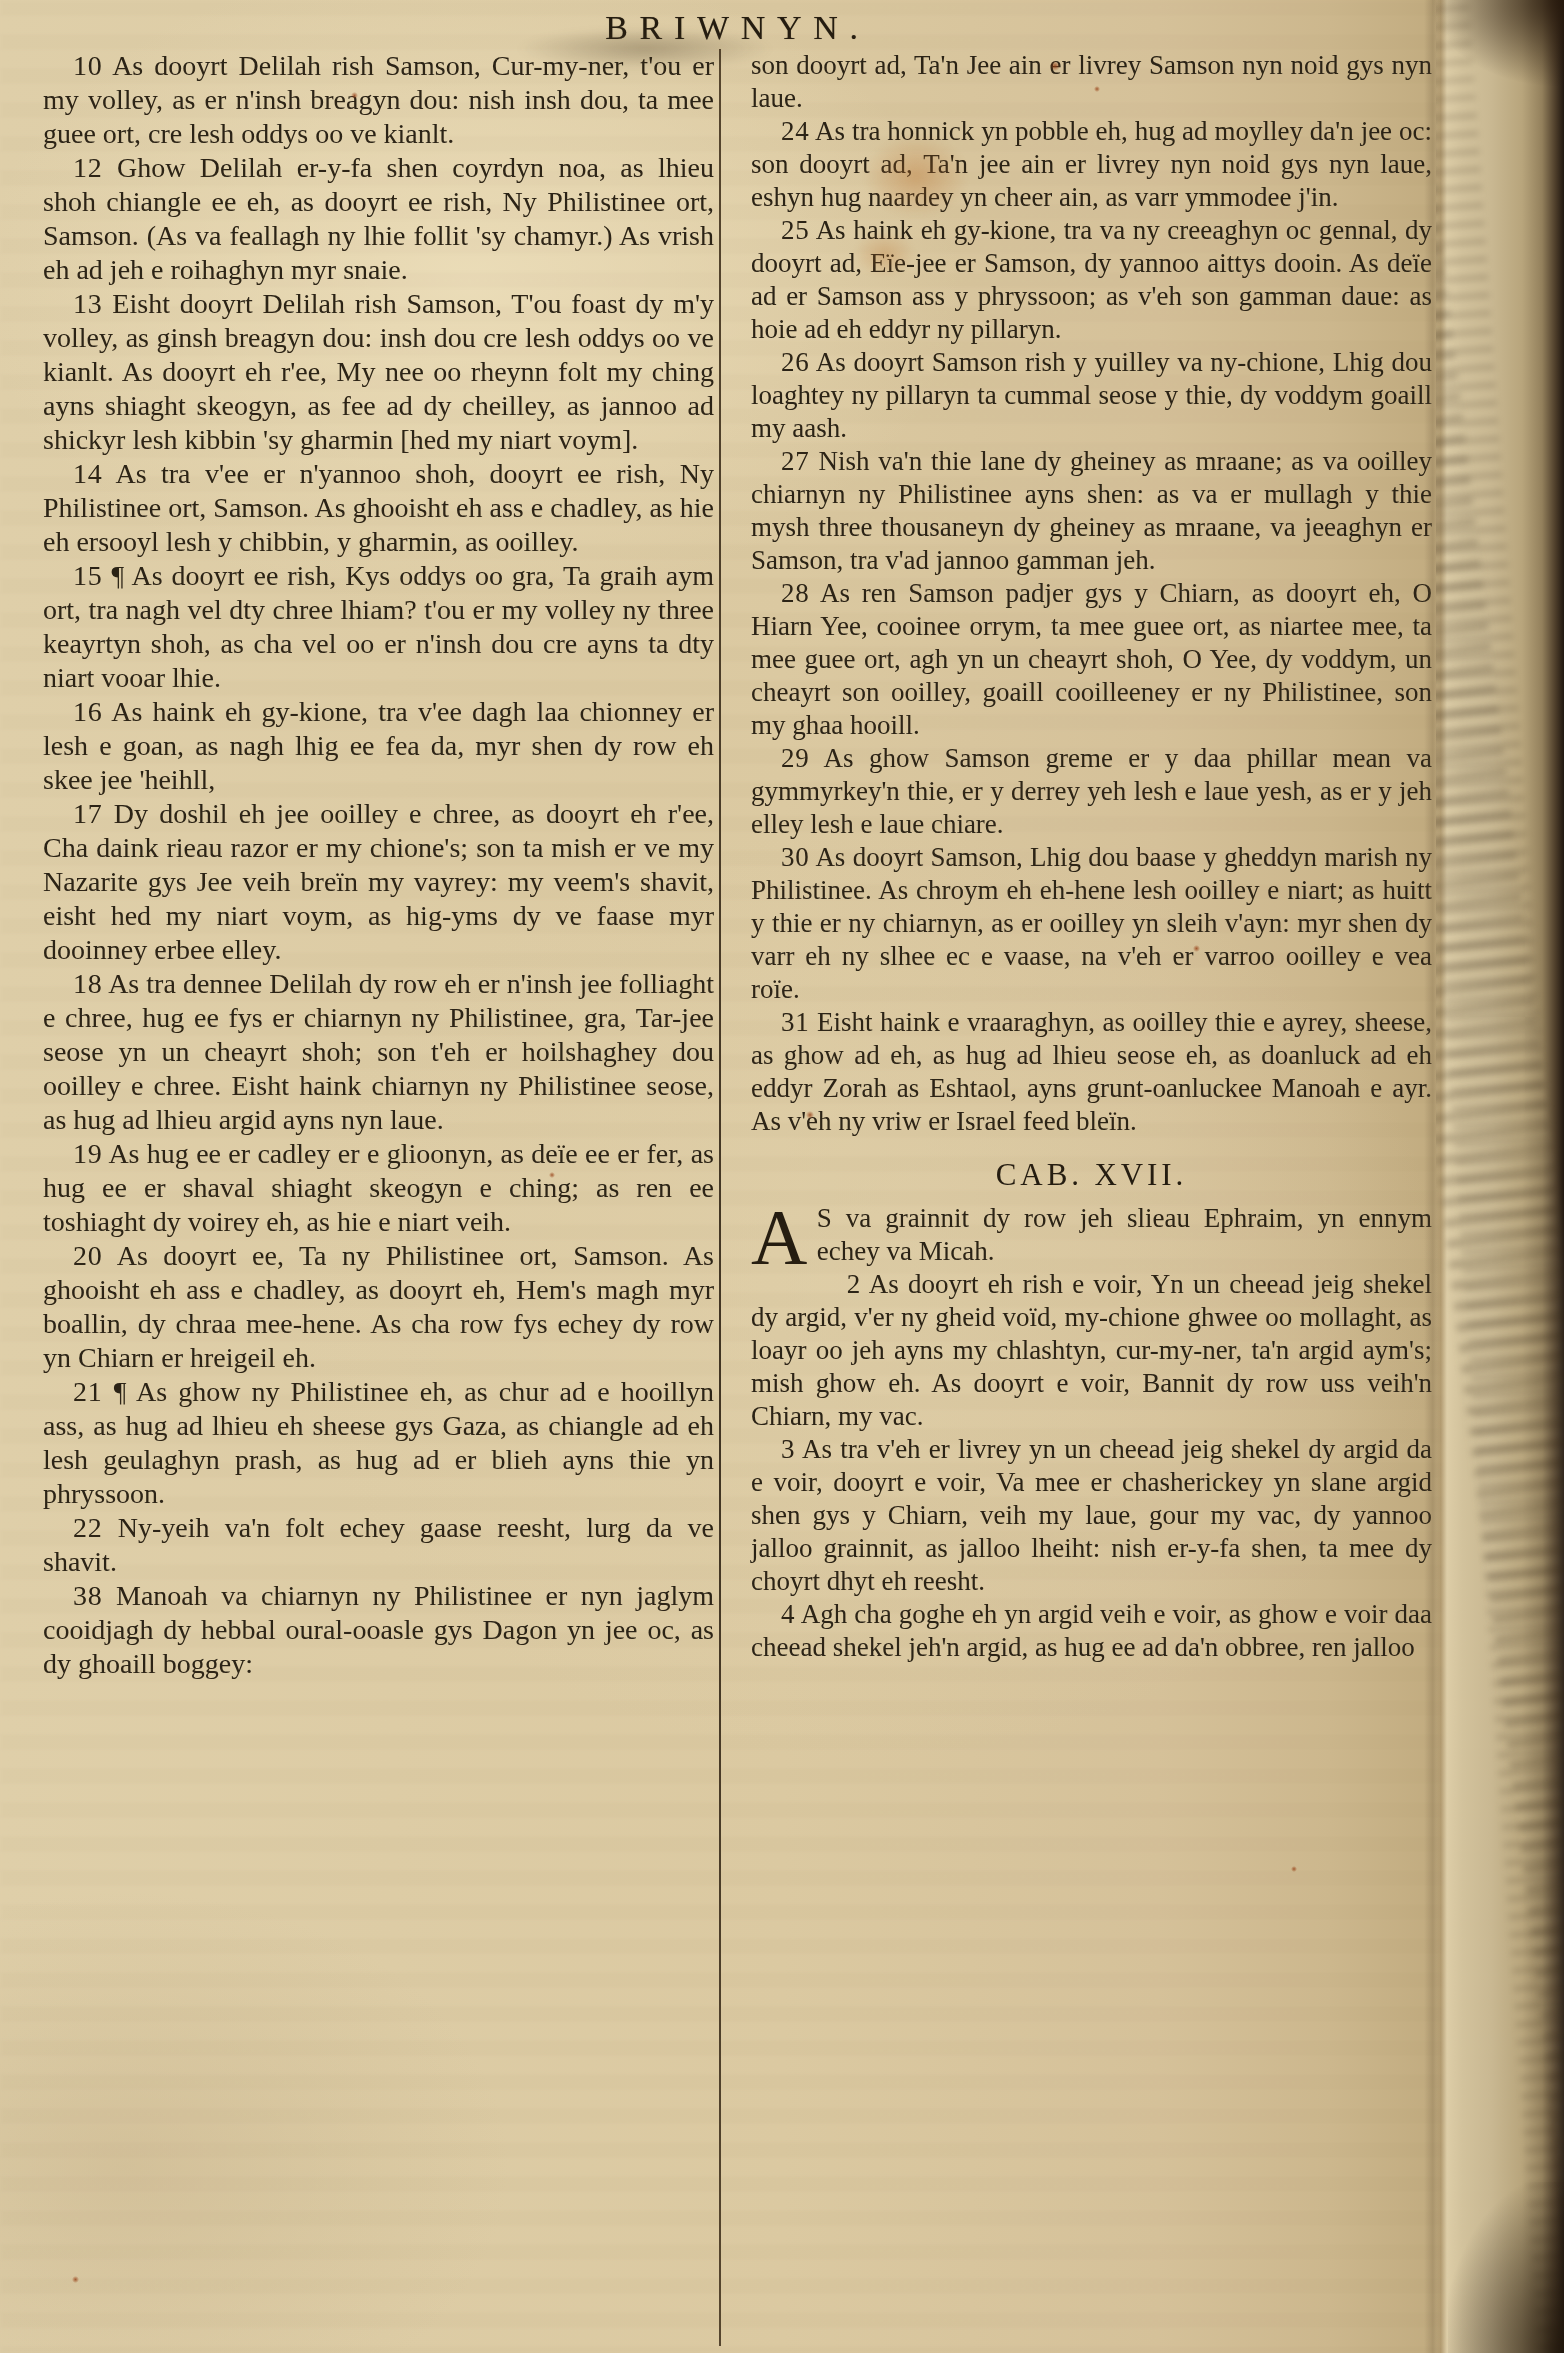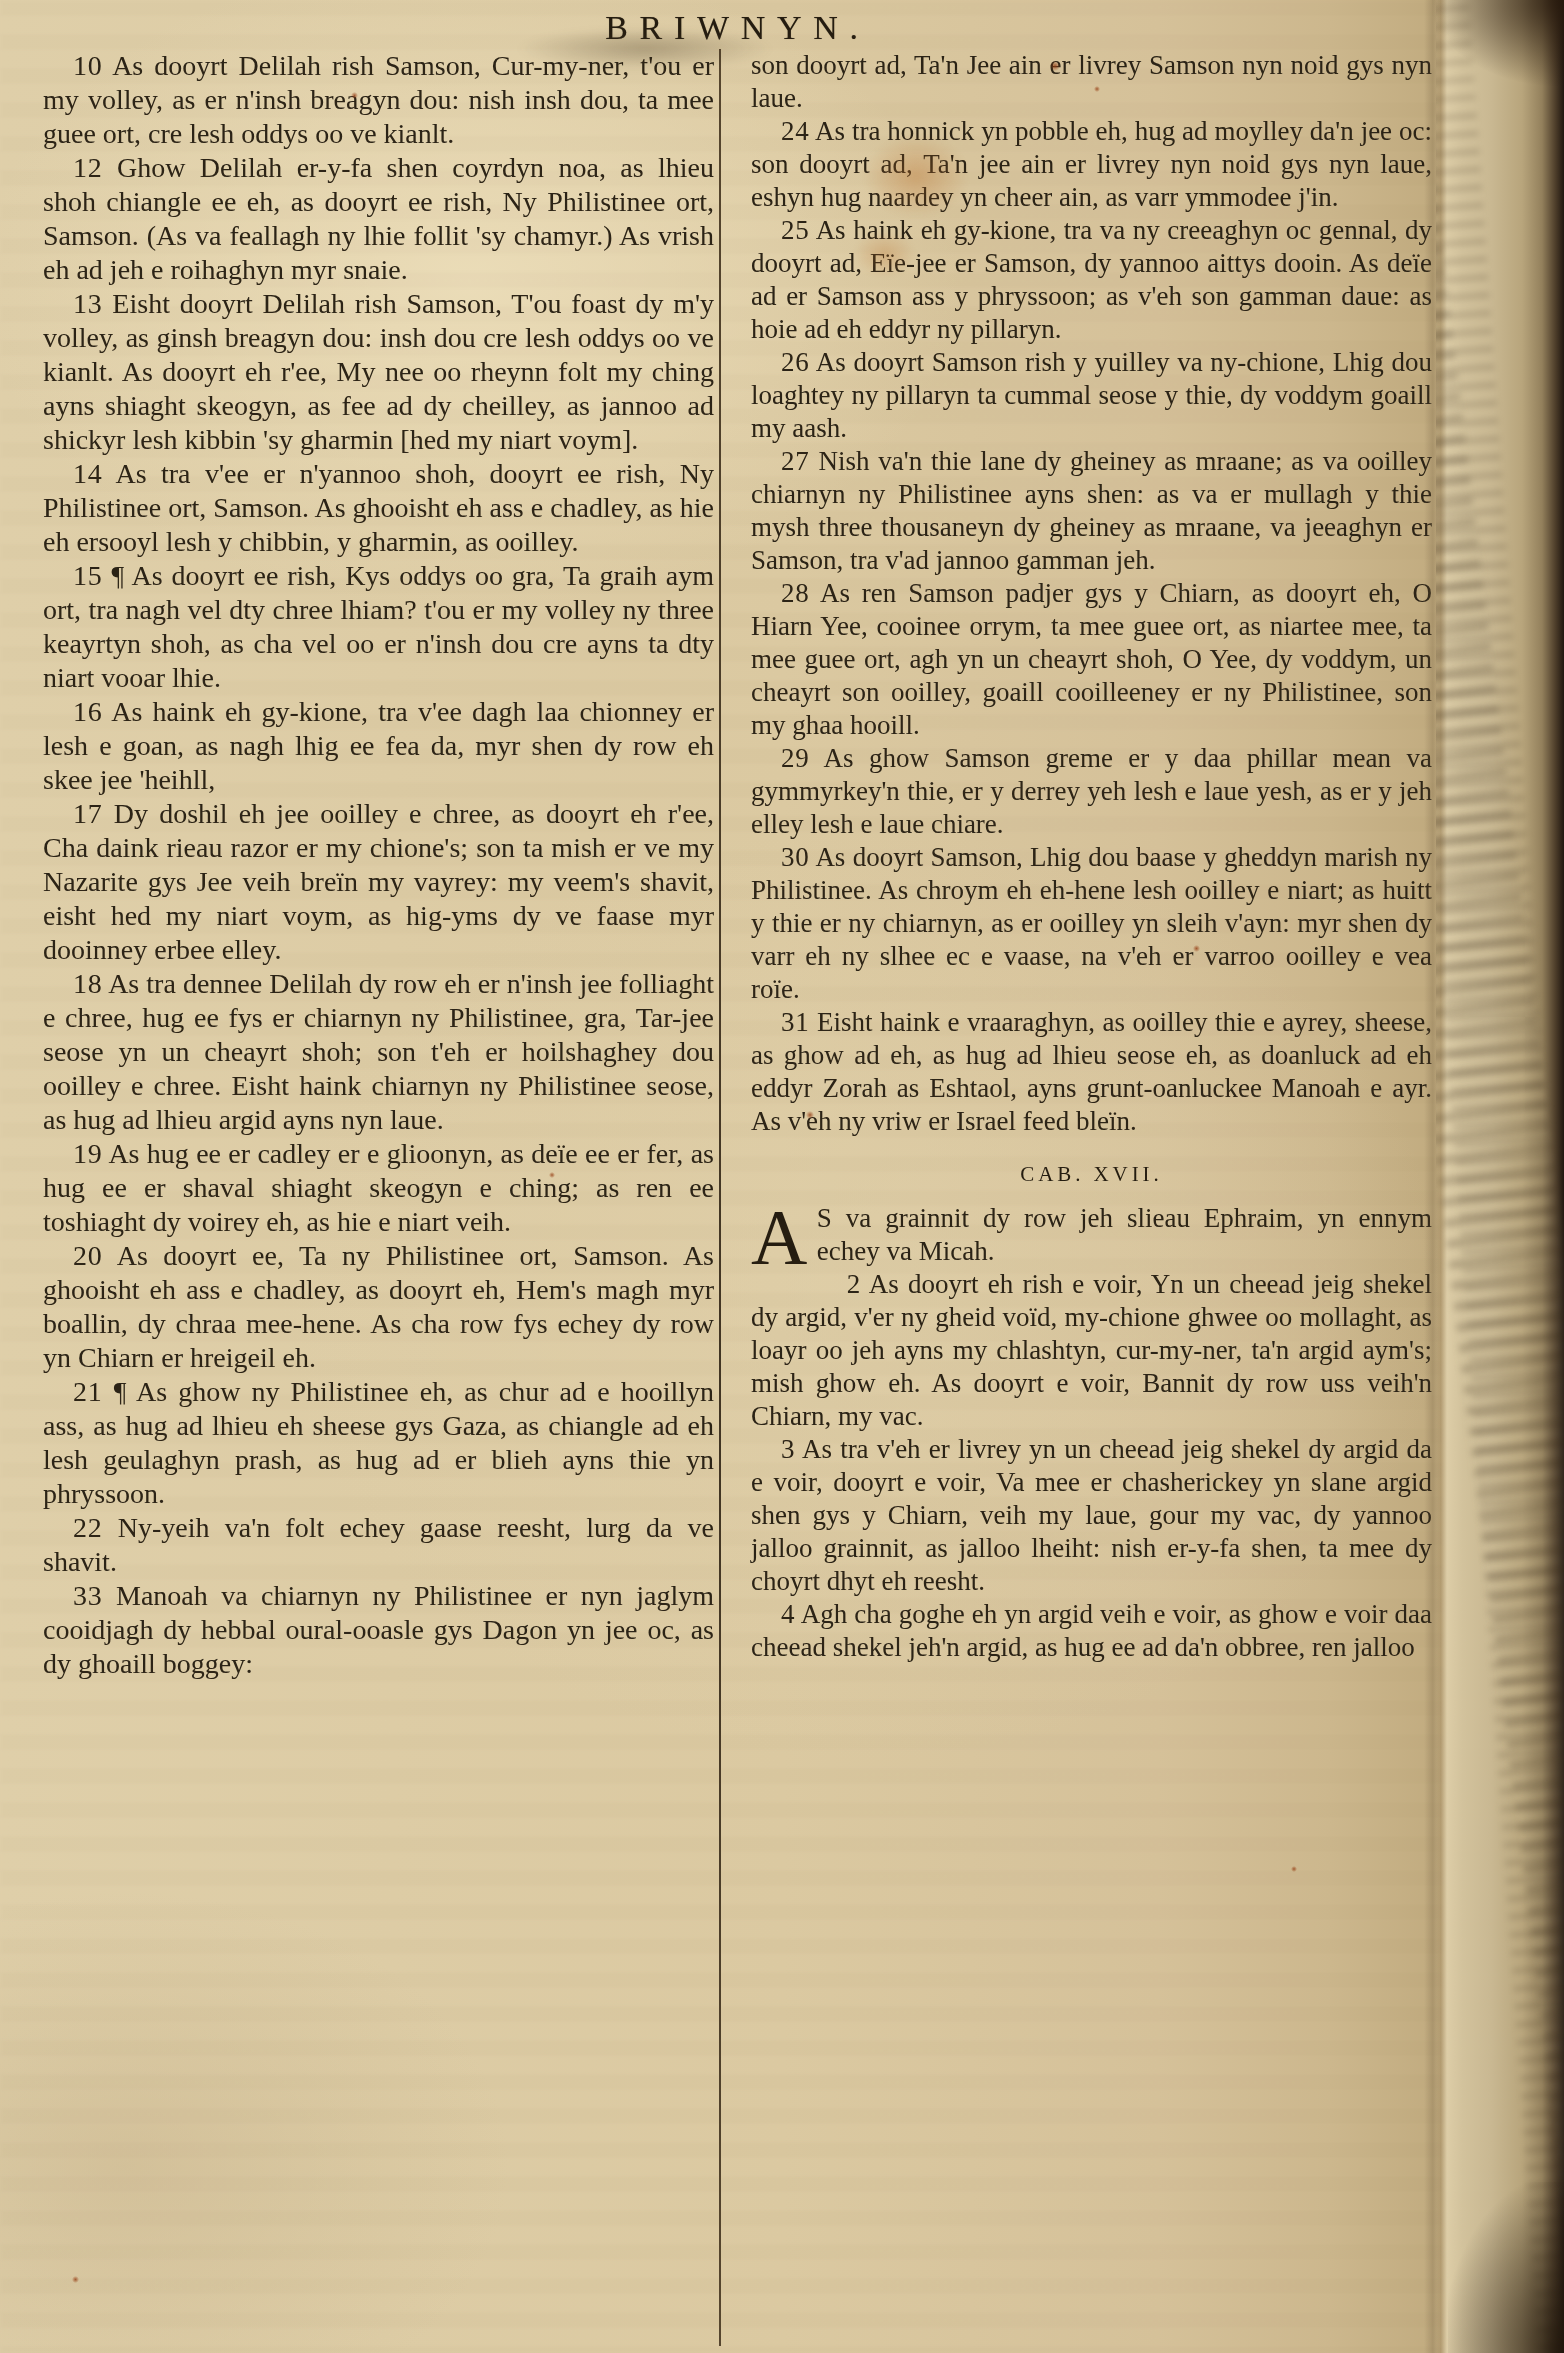--- a/index.html
+++ b/index.html
@@ -21,21 +21,21 @@
   }
   
   .columns{position:absolute; top:49px; left:43px; width:1389px; height:2297px; display:flex; overflow:hidden;}
   .col{text-align:justify;}
   .col-left{width:671px; font-size:28px; line-height:34px;}
   .divider{width:2.3px; background:linear-gradient(180deg,#55452e,#3f3322 60%,#55452e); margin-left:4.7px;}
   .col-right{flex:1; padding-left:30px; font-size:27px; line-height:33px;}
   p.verse{margin:0; text-indent:30px;}
   p.no-indent{text-indent:0;}
   .vnum{letter-spacing:0.8px;margin-top:48px;}
-  .chapter-heading{margin:20.3px 0 11px; text-align:center; text-indent:0; font-size:21px; letter-spacing:3.9px; color:#241c10;}
+  .chapter-heading{margin:20.3px 0 11px; text-align:center; text-indent:0; font-size:31px; letter-spacing:3.9px; color:#241c10;}
   .dropcap{float:left; font-size:78px; line-height:63px; padding:3.1px 9.4px 0 0; color:#241c10;}
   
   .ghost{position:absolute; inset:0; pointer-events:none; opacity:.5;
     background:repeating-linear-gradient(180deg, rgba(122,102,70,.07) 0 16.4px, rgba(122,102,70,.015) 16.4px 34px);
     filter:blur(1.6px);}
   
   .book-edge{position:absolute; top:0; right:0; width:129px; height:2354px; overflow:hidden;
     background:linear-gradient(90deg, rgba(233,219,181,0) 0, rgba(150,125,85,.35) 4.7px, #ddcda7 11px,
       #d2c29c 27px, #c9b892 55px, #b8a57c 86px, #93805c 106px, #50402c 119px, #201710 128px, #171008 100%);}
   .book-edge .edge-text{position:absolute; left:6.3px; top:-47px; width:117px; height:2504px; opacity:.55;
@@ -85,21 +85,21 @@
       <p class="verse"><span class="vnum">13</span> <span>Eisht dooyrt Delilah rish Samson, T'ou foast dy m'y volley, as ginsh breagyn dou: insh dou cre lesh oddys oo ve kianlt. As dooyrt eh r'ee, My nee oo rheynn folt my ching ayns shiaght skeogyn, as fee ad dy cheilley, as jannoo ad shickyr lesh kibbin 'sy gharmin [hed my niart voym].</span></p>
       <p class="verse"><span class="vnum">14</span> <span>As tra v'ee er n'yannoo shoh, dooyrt ee rish, Ny Philistinee ort, Samson. As ghooisht eh ass e chadley, as hie eh ersooyl lesh y chibbin, y gharmin, as ooilley.</span></p>
       <p class="verse"><span class="vnum">15</span> <span>¶ As dooyrt ee rish, Kys oddys oo gra, Ta graih aym ort, tra nagh vel dty chree lhiam? t'ou er my volley ny three keayrtyn shoh, as cha vel oo er n'insh dou cre ayns ta dty niart vooar lhie.</span></p>
       <p class="verse"><span class="vnum">16</span> <span>As haink eh gy-kione, tra v'ee dagh laa chionney er lesh e goan, as nagh lhig ee fea da, myr shen dy row eh skee jee 'heihll,</span></p>
       <p class="verse"><span class="vnum">17</span> <span>Dy doshil eh jee ooilley e chree, as dooyrt eh r'ee, Cha daink rieau razor er my chione's; son ta mish er ve my Nazarite gys Jee veih breïn my vayrey: my veem's shavit, eisht hed my niart voym, as hig-yms dy ve faase myr dooinney erbee elley.</span></p>
       <p class="verse"><span class="vnum">18</span> <span>As tra dennee Delilah dy row eh er n'insh jee folliaght e chree, hug ee fys er chiarnyn ny Philistinee, gra, Tar-jee seose yn un cheayrt shoh; son t'eh er hoilshaghey dou ooilley e chree. Eisht haink chiarnyn ny Philistinee seose, as hug ad lhieu argid ayns nyn laue.</span></p>
       <p class="verse"><span class="vnum">19</span> <span>As hug ee er cadley er e glioonyn, as deïe ee er fer, as hug ee er shaval shiaght skeogyn e ching; as ren ee toshiaght dy voirey eh, as hie e niart veih.</span></p>
       <p class="verse"><span class="vnum">20</span> <span>As dooyrt ee, Ta ny Philistinee ort, Samson. As ghooisht eh ass e chadley, as dooyrt eh, Hem's magh myr boallin, dy chraa mee-hene. As cha row fys echey dy row yn Chiarn er hreigeil eh.</span></p>
       <p class="verse"><span class="vnum">21</span> <span>¶ As ghow ny Philistinee eh, as chur ad e hooillyn ass, as hug ad lhieu eh sheese gys Gaza, as chiangle ad eh lesh geulaghyn prash, as hug ad er blieh ayns thie yn phryssoon.</span></p>
       <p class="verse"><span class="vnum">22</span> <span>Ny-yeih va'n folt echey gaase reesht, lurg da ve shavit.</span></p>
-      <p class="verse"><span class="vnum">33</span> <span>Manoah va chiarnyn ny Philistinee er nyn jaglym cooidjagh dy hebbal oural-ooasle gys Dagon yn jee oc, as dy ghoaill boggey:</span></p>
+      <p class="verse"><span class="vnum">38</span> <span>Manoah va chiarnyn ny Philistinee er nyn jaglym cooidjagh dy hebbal oural-ooasle gys Dagon yn jee oc, as dy ghoaill boggey:</span></p>
     </div>
 
     <div class="divider"></div>
 
     <div class="col col-right">
       <p class="verse no-indent"><span>son dooyrt ad, Ta'n Jee ain er livrey Samson nyn noid gys nyn laue.</span></p>
       <p class="verse"><span class="vnum">24</span> <span>As tra honnick yn pobble eh, hug ad moylley da'n jee oc: son dooyrt ad, Ta'n jee ain er livrey nyn noid gys nyn laue, eshyn hug naardey yn cheer ain, as varr ymmodee j'in.</span></p>
       <p class="verse"><span class="vnum">25</span> <span>As haink eh gy-kione, tra va ny creeaghyn oc gennal, dy dooyrt ad, Eïe-jee er Samson, dy yannoo aittys dooin. As deïe ad er Samson ass y phryssoon; as v'eh son gamman daue: as hoie ad eh eddyr ny pillaryn.</span></p>
       <p class="verse"><span class="vnum">26</span> <span>As dooyrt Samson rish y yuilley va ny-chione, Lhig dou loaghtey ny pillaryn ta cummal seose y thie, dy voddym goaill my aash.</span></p>
       <p class="verse"><span class="vnum">27</span> <span>Nish va'n thie lane dy gheiney as mraane; as va ooilley chiarnyn ny Philistinee ayns shen: as va er mullagh y thie mysh three thousaneyn dy gheiney as mraane, va jeeaghyn er Samson, tra v'ad jannoo gamman jeh.</span></p>

